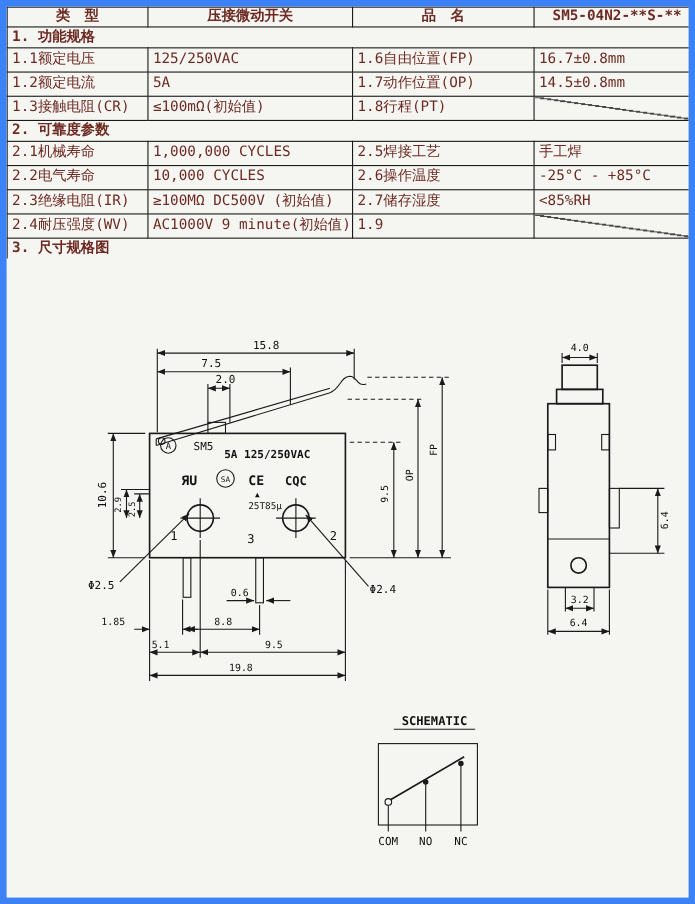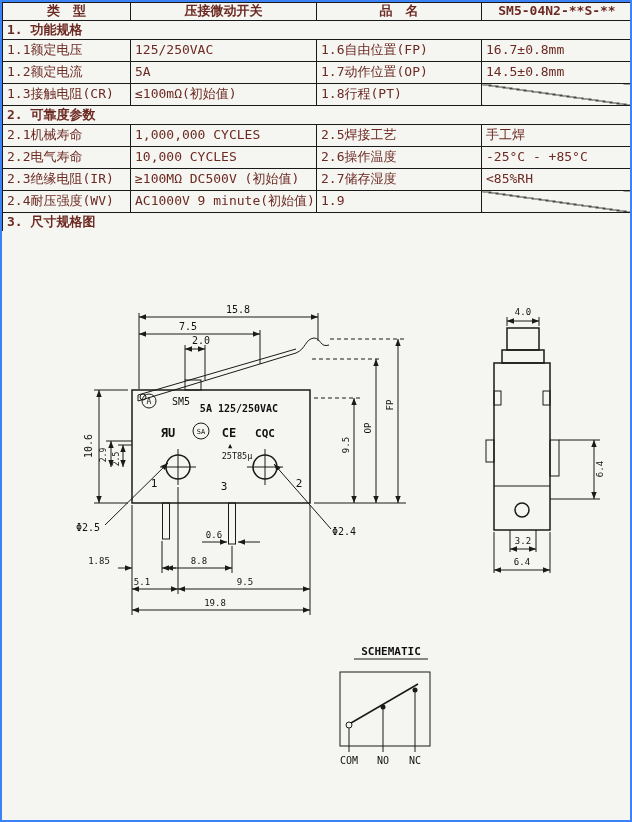--- a/index.html
+++ b/index.html
@@ -1,17 +1,17 @@
 <!DOCTYPE html>
 <html><head>
 <meta charset="utf-8">
 <style>
   html,body{margin:0;padding:0}
   body{width:632px;height:822px;background:#dcdcda;font-family:"DejaVu Sans",sans-serif}
-  .page{position:relative;width:632px;height:822px;background:#f5f5f2;border:2px solid #3b82f6;box-sizing:border-box;overflow:hidden}
+  .page{position:relative;width:632px;height:822px;background:#f5f5f2;border:6px solid #3b82f6;box-sizing:border-box;overflow:hidden}
   table.spec{width:100%;border-collapse:collapse;table-layout:fixed;color:#6d2a22;font-size:13px;font-family:"DejaVu Sans Mono","DejaVu Sans",monospace}
   .spec td{border:1px solid #1a1a1a;padding:0 4px;height:21px;line-height:1.15;overflow:hidden;white-space:nowrap;vertical-align:middle}
   .spec tr.hdr td{height:17px;text-align:center;font-weight:bold}
   .spec tr.sec td{height:18px;font-weight:bold;border-left:1px solid #1a1a1a}
   .spec tr.last td{border-bottom:none}
   .spec td.diag{background:linear-gradient(to top right,transparent 0,transparent calc(50% - 0.7px),#444 calc(50% - 0.7px),#444 calc(50% + 0.7px),transparent calc(50% + 0.7px))}
   .drawing{position:relative;width:630px;height:546px}
   svg text{font-family:"DejaVu Sans Mono","DejaVu Sans",monospace;fill:#111}
   .ln{stroke:#1a1a1a;stroke-width:1;fill:none}
   .thk{stroke-width:1.5}

